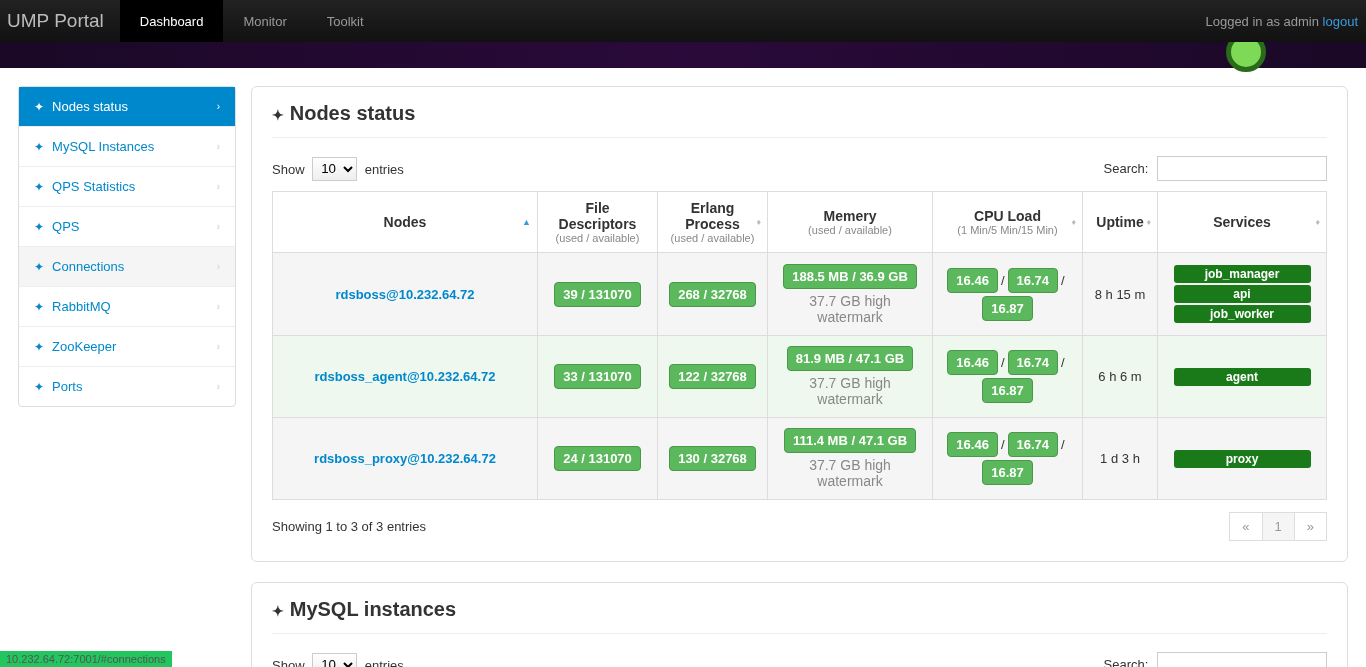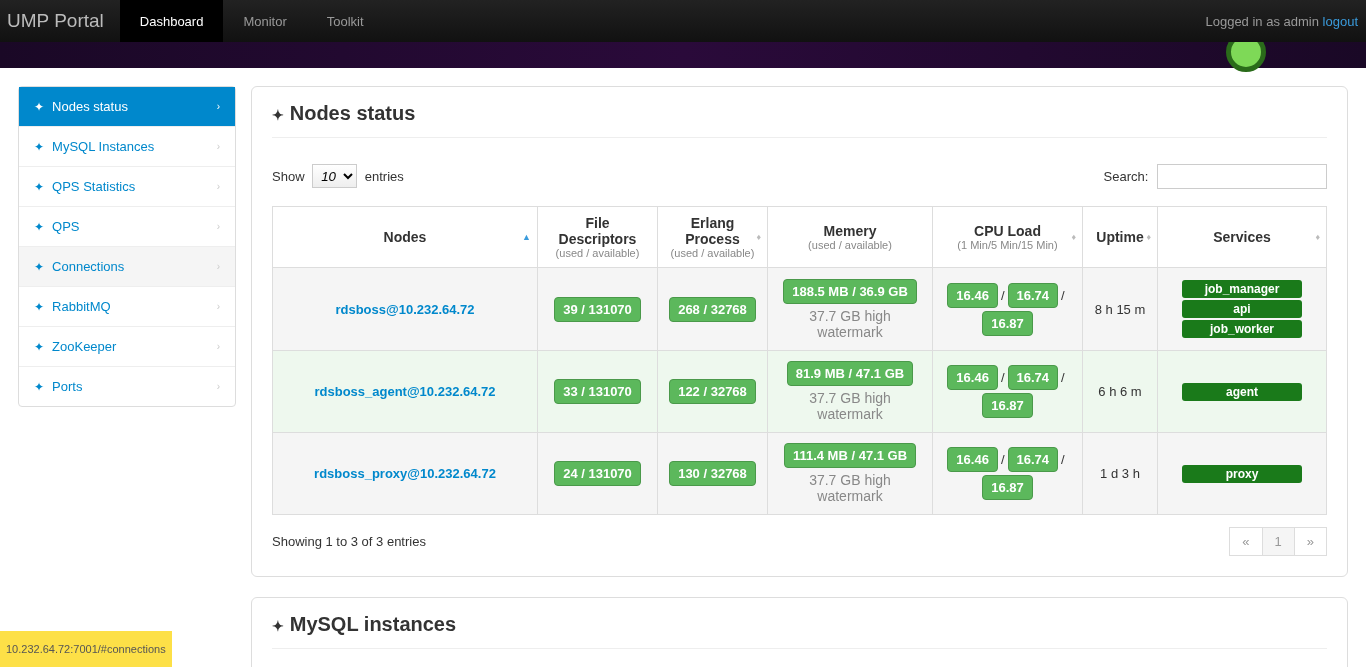--- a/index.html
+++ b/index.html
@@ -20,42 +20,42 @@
 .sidebar-item:last-child { border-bottom: none; }
 .side-icon { margin-right: 8px; font-size: 12px; }
 .side-chev { margin-left: auto; font-size: 10px; color: #ccc; }
 .sidebar-item.active .side-chev { color: #fff; }
 .sidebar-item.hover { background: #f5f5f5; }
 .main { flex: 1; }
 .panel { border: 1px solid #ddd; border-radius: 6px; padding: 0 20px 20px; margin-bottom: 20px; }
 .panel-head { font-size: 20px; font-weight: bold; padding: 15px 0 12px; border-bottom: 1px solid #eee; margin-bottom: 18px; }
 .leaf { margin-right: 6px; font-size: 14px; }
 .table-controls { display: flex; align-items: center; margin-bottom: 10px; }
-.length-ctrl select { padding: 2px 4px; height: 24px; margin: 8px 4px; border: 1px solid #ccc; background: linear-gradient(#fff,#eee); font-style: italic;}
+.length-ctrl select { padding: 2px 4px; height: 24px; margin: 0 4px; border: 1px solid #ccc; background: linear-gradient(#fff,#eee);}
 .search-ctrl { margin-left: auto; }
 .search-ctrl input { border: 1px solid #ccc; height: 25px; width: 170px; margin-left: 5px; }
 table.dt { width: 100%; border-collapse: collapse; border: 1px solid #ddd; }
 table.dt th { padding: 8px; border: 1px solid #ddd; background: #fff; font-weight: bold; text-align: center; position: relative; font-size: 14px;}
 table.dt th .sub { display: block; font-weight: normal; font-size: 11px; color: #888; }
 table.dt td { padding: 10px 8px; border: 1px solid #ddd; text-align: center; }
 table.dt tr.odd td { background: #f5f5f5; }
 table.dt tr.even td { background: #eef8ee; }
 table.dt .node-link { color: #0088cc; font-weight: bold; text-decoration: none; }
 .badge-g { display: inline-block; background: #5cb85c; color: #fff; padding: 4px 8px; border-radius: 4px; font-weight: bold; font-size: 13px; border:1px solid #4a994a;}
-.badge-svc { display:block; width:120px; margin:2px auto; background:#1a7a1a; color:#fff; padding:2px 8px; border-radius:3px; font-weight:bold; font-size:12px; text-align:center;}
+.badge-svc { display:block; width:137px; margin:2px auto; background:#1a7a1a; color:#fff; padding:2px 8px; border-radius:3px; font-weight:bold; font-size:12px; text-align:center;}
 .watermark { font-size: 14px; color: #888; margin-top: 4px; display:block;}
 .cpu-cell { }
 .cpu-sep { margin: 0 3px; color:#333;}
 .table-info { margin-top: 12px; display:flex; align-items:center;}
 .pagination { margin-left:auto; display:flex;}
 .pagination span { border:1px solid #ddd; padding:6px 12px; margin-left:-1px; cursor:pointer; color:#999;}
 .pagination span.active { background:#f5f5f5; color:#999;}
 .sort-arrow { position:absolute; right:6px; top:50%; transform:translateY(-50%); font-size:9px; color:#bbb;}
 .sort-arrow.asc { color:#3a9bdc;}
-.statusbar { position:fixed; bottom:0; left:0; background:#fde047; font-size:11px; padding:12px 6px; color:#555;}
+.statusbar { position:fixed; bottom:0; left:0; background:#22c55e; font-size:11px; padding:2px 6px; color:#555;}
 </style>
 </head>
 <body>
 
 <div class="topnav">
   <div class="brand">UMP Portal</div>
   <div class="nav-tabs">
     <div class="nav-tab active">Dashboard</div>
     <div class="nav-tab">Monitor</div>
     <div class="nav-tab">Toolkit</div>

